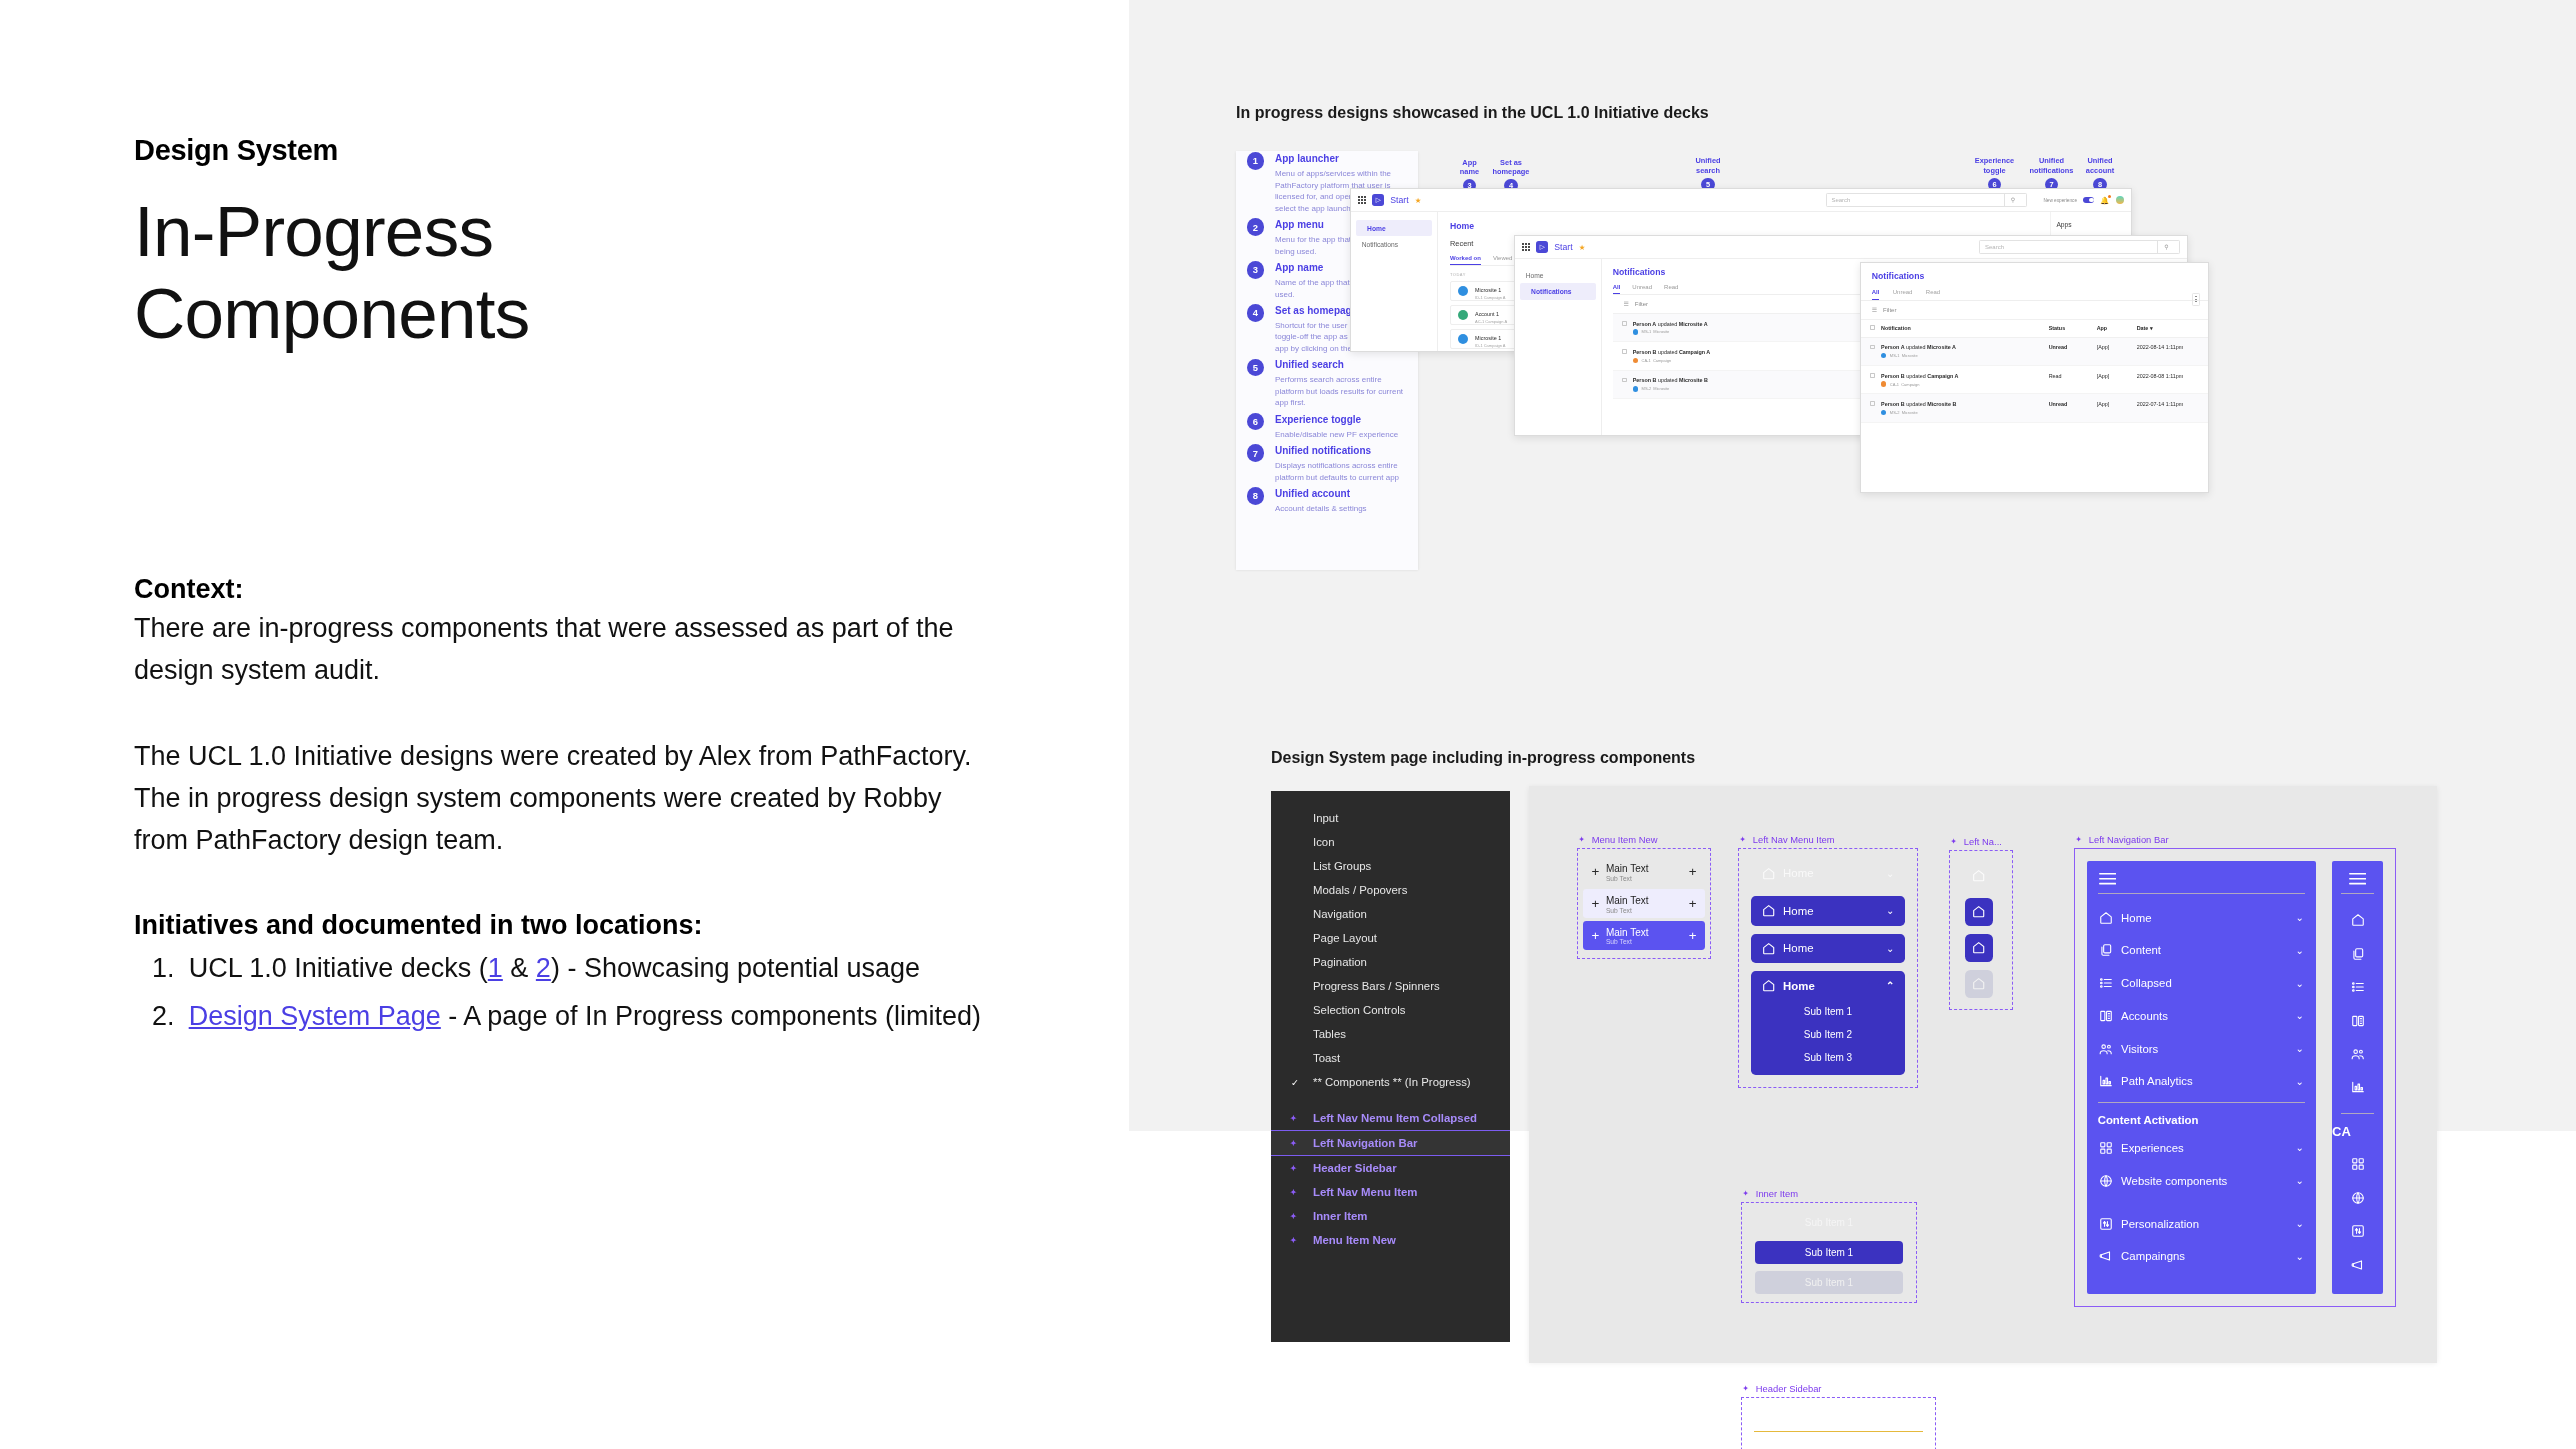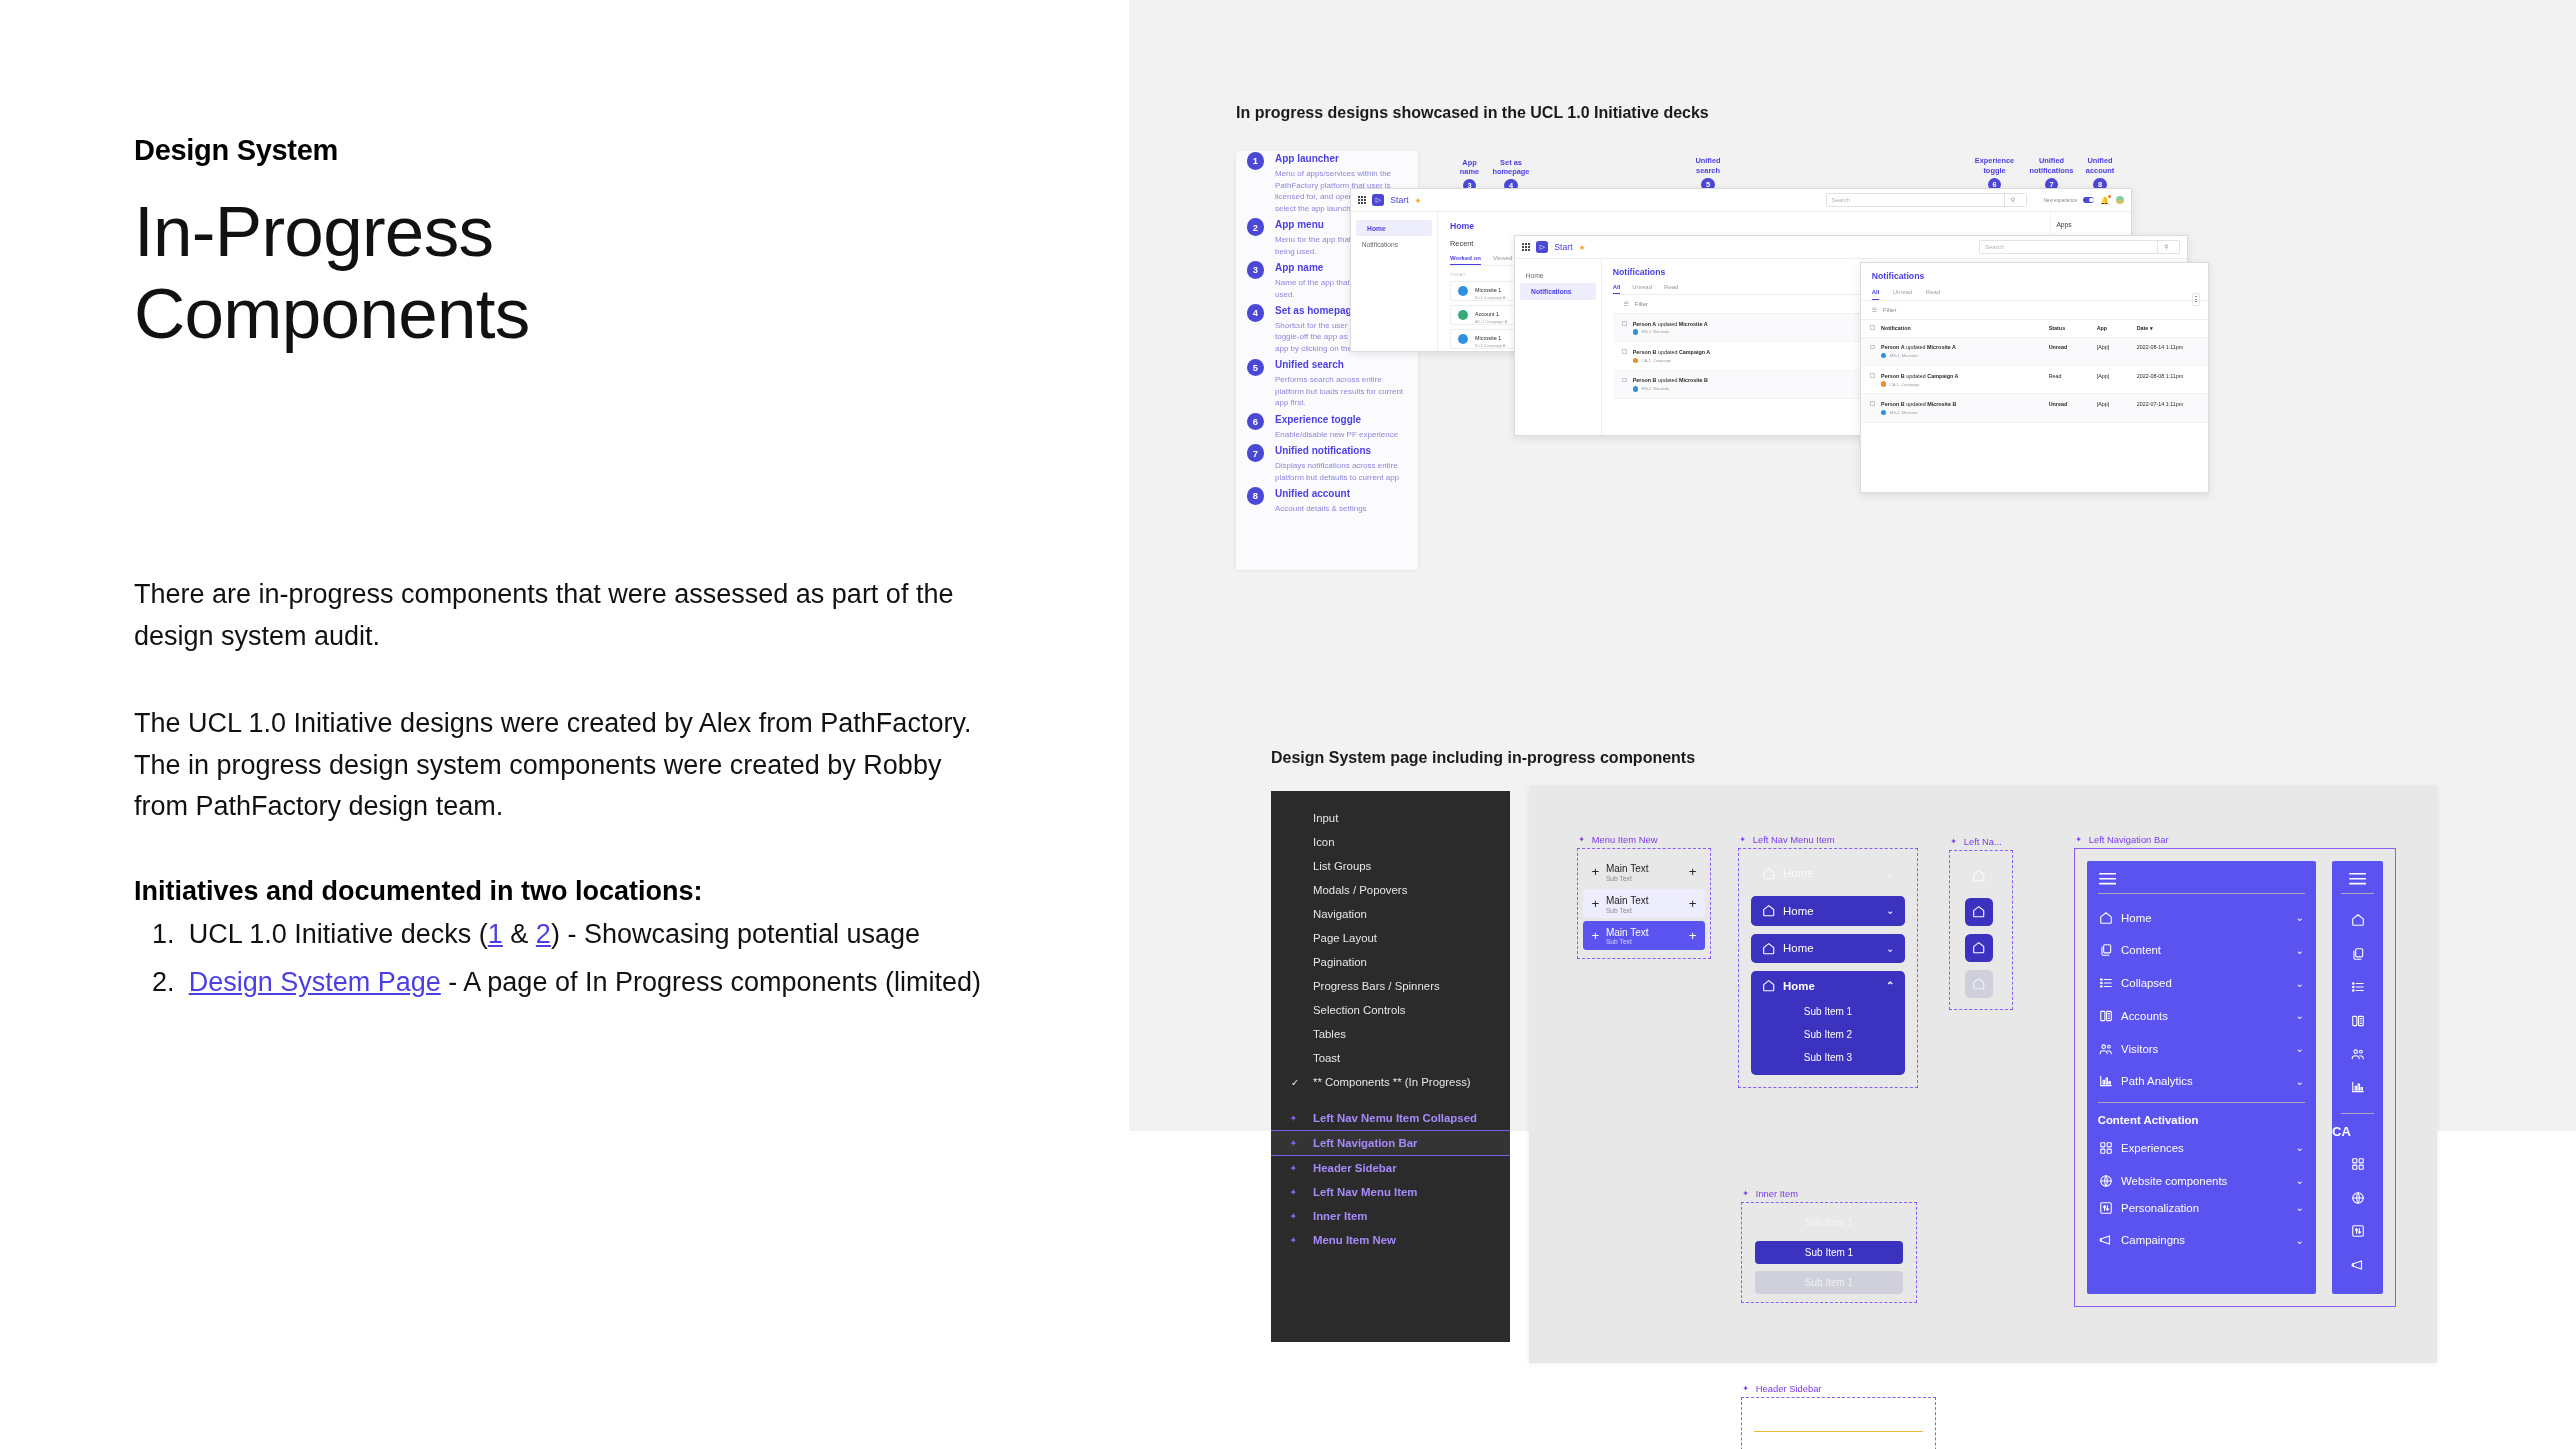--- a/index.html
+++ b/index.html
@@ -236,20 +236,21 @@
 <div class="page">
 
   <div class="left-panel">
     <div class="eyebrow">Design System</div>
     <div class="big-title">
       <div>In-Progress</div>
       <div>Components</div>
     </div>
 
     <div class="body-block">
+      <div class="b-head">Context:</div>
       <div class="b-para">There are in-progress components that were assessed as part of the design system audit.</div>
       <div class="gap"></div>
       <div class="b-para">The UCL 1.0 Initiative designs were created by Alex from PathFactory. The in progress design system components were created by Robby from PathFactory design team.</div>
 
       <div class="list-head">Initiatives and documented in two locations:</div>
       <ol class="numlist">
         <li><span>UCL 1.0 Initiative decks (</span><a class="lnk" href="#">1</a><span> &amp; </span><a class="lnk" href="#">2</a><span>) - Showcasing potential usage</span></li>
         <li><a class="lnk" href="#">Design System Page</a><span> - A page of In Progress components (limited)</span></li>
       </ol>
     </div>
@@ -821,21 +822,21 @@
                       <svg class="i" width="14" height="14" viewBox="0 0 24 24" fill="none" stroke="#fff" stroke-width="1.9" stroke-linecap="round" stroke-linejoin="round">
                         <rect x="3" y="3" width="7" height="7" rx="1"></rect>
                         <rect x="14" y="3" width="7" height="7" rx="1"></rect>
                         <rect x="3" y="14" width="7" height="7" rx="1"></rect>
                         <rect x="14" y="14" width="7" height="7" rx="1"></rect>
                       </svg>
                     </span>
                     <span>Experiences</span>
                     <span class="ch">⌄</span>
                   </div>
-                  <div class="nav-item" style="padding:6px 2.7px;margin-bottom:1px">
+                  <div class="nav-item" style="padding:6px 2.7px;margin-bottom:17px">
                     <span>
                       <svg class="i" width="14" height="14" viewBox="0 0 24 24" fill="none" stroke="#fff" stroke-width="1.9" stroke-linecap="round" stroke-linejoin="round">
                         <circle cx="12" cy="12" r="9"></circle>
                         <path d="M3 12h18M12 3c3 3.5 3 14.5 0 18M12 3c-3 3.5-3 14.5 0 18"></path>
                       </svg>
                     </span>
                     <span>Website components</span>
                     <span class="ch">⌄</span>
                   </div>
                   <div class="nav-item" style="padding:6px 2.7px;margin-bottom:6.7px">

